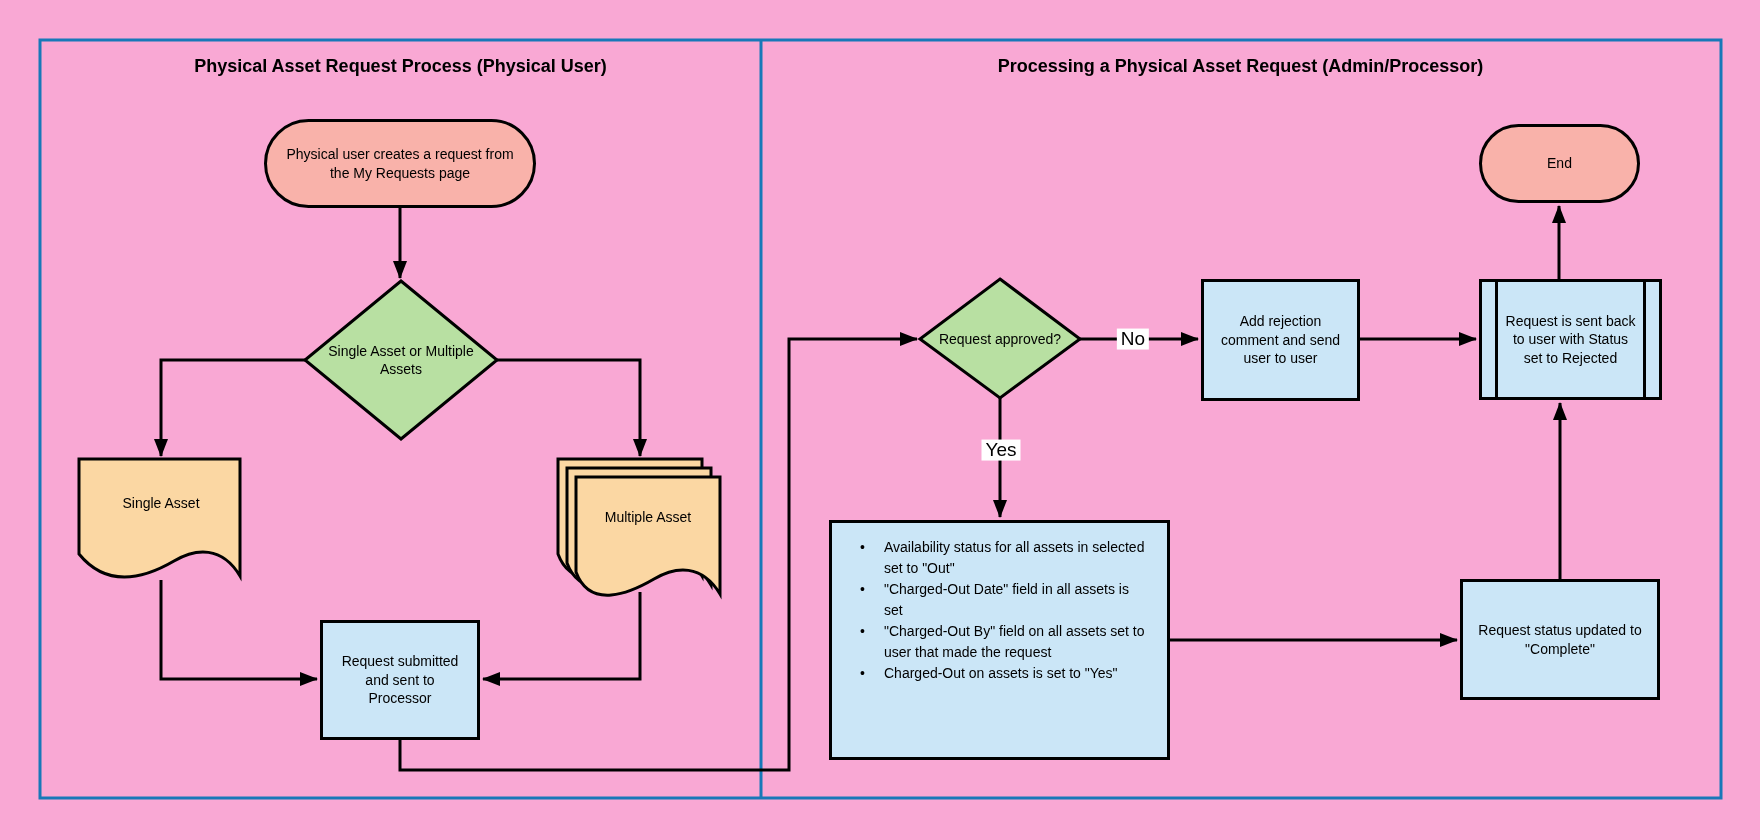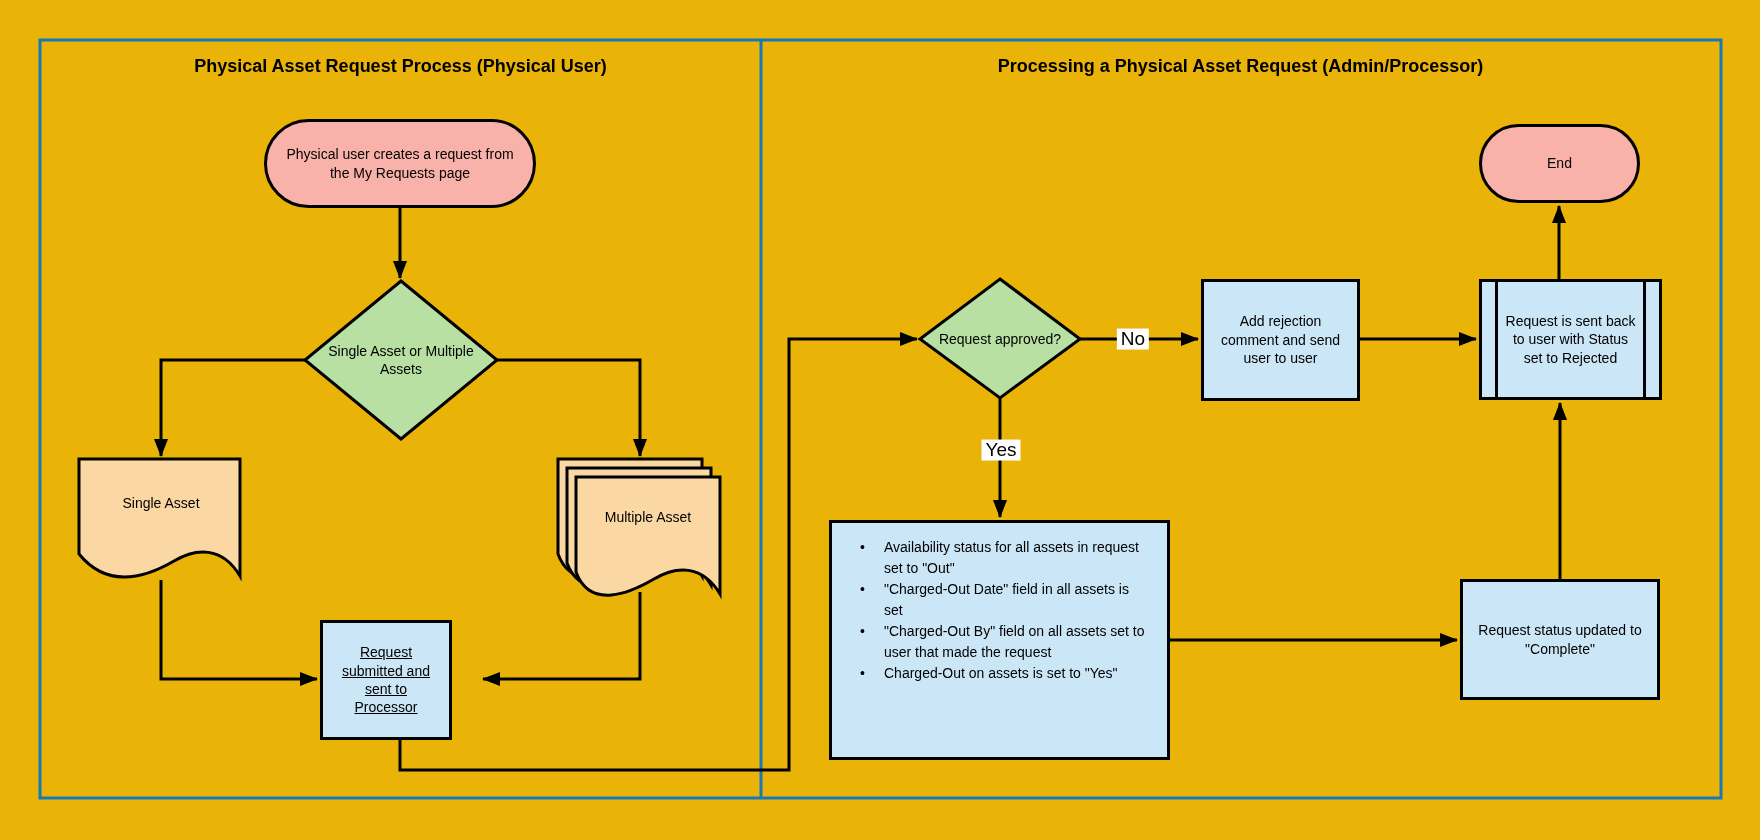--- a/index.html
+++ b/index.html
@@ -1,17 +1,17 @@
 <!DOCTYPE html>
 <html><head>
 <meta charset="utf-8">
 <style>
   html,body{margin:0;padding:0;background:#ffffff;}
   .canvas{
-    position:relative;width:1760px;height:840px;background:#eab308;
+    position:relative;width:1760px;height:840px;background:#f9a8d4;
     font-family:"Liberation Sans", sans-serif;color:#000;overflow:hidden;
   }
   .canvas svg.wires{position:absolute;left:0;top:0;width:1760px;height:840px;}
   .node{position:absolute;box-sizing:border-box;display:flex;align-items:center;justify-content:center;
         text-align:center;font-size:14px;line-height:1.32;}
   .terminator{background:#f9b2aa;border:3px solid #000;border-radius:46px;}
   .process{background:#cbe6f7;border:3px solid #000;}
   .doc-label,.diamond-label{position:absolute;display:flex;align-items:center;justify-content:center;
         text-align:center;font-size:14px;line-height:1.3;background:transparent;}
   .panel-title{position:absolute;text-align:center;font-size:18px;font-weight:bold;}
@@ -71,21 +71,21 @@
   <div class="node terminator" style="left:264px;top:119px;width:272px;height:89px;padding:4px 18px;">
     <span>Physical user creates a request from the My Requests page</span>
   </div>
 
   <div class="diamond-label" style="left:321px;top:330px;width:160px;height:60px;">Single Asset or Multiple Assets</div>
 
   <div class="doc-label" style="left:91px;top:488px;width:140px;height:30px;">Single Asset</div>
 
   <div class="doc-label" style="left:578px;top:502px;width:140px;height:30px;">Multiple Asset</div>
 
-  <div class="node process" style="left:320px;top:620px;width:132px;height:120px;padding:0 10px;text-decoration:underline;">
+  <div class="node process" style="left:320px;top:620px;width:160px;height:120px;padding:0 10px;">
     <span>Request submitted and sent to Processor</span>
   </div>
 
   <div class="diamond-label" style="left:930px;top:314px;width:140px;height:50px;">Request approved?</div>
 
   <span class="edge-label" style="left:1133px;top:339px;">No</span>
   <span class="edge-label" style="left:1001px;top:450px;">Yes</span>
 
   <div class="node process" style="left:1201px;top:279px;width:159px;height:122px;padding:0 8px;">
     <span>Add rejection comment and send user to user</span>
@@ -96,21 +96,21 @@
     <div class="predefined-bar" style="right:13px;"></div>
     <span>Request is sent back to user with Status set to Rejected</span>
   </div>
 
   <div class="node terminator" style="left:1479px;top:124px;width:161px;height:79px;border-radius:40px;">
     <span>End</span>
   </div>
 
   <div class="node process bullet-box" style="left:829px;top:520px;width:341px;height:240px;">
     <ul class="bullets">
-      <li>Availability status for all assets in request set to "Out"</li>
+      <li>Availability status for all assets in selected set to "Out"</li>
       <li>"Charged-Out Date" field in all assets is set</li>
       <li>"Charged-Out By" field on all assets set to user that made the request</li>
       <li>Charged-Out on assets is set to "Yes"</li>
     </ul>
   </div>
 
   <div class="node process" style="left:1460px;top:579px;width:200px;height:121px;padding:0 14px;">
     <span>Request status updated to "Complete"</span>
   </div>
 

